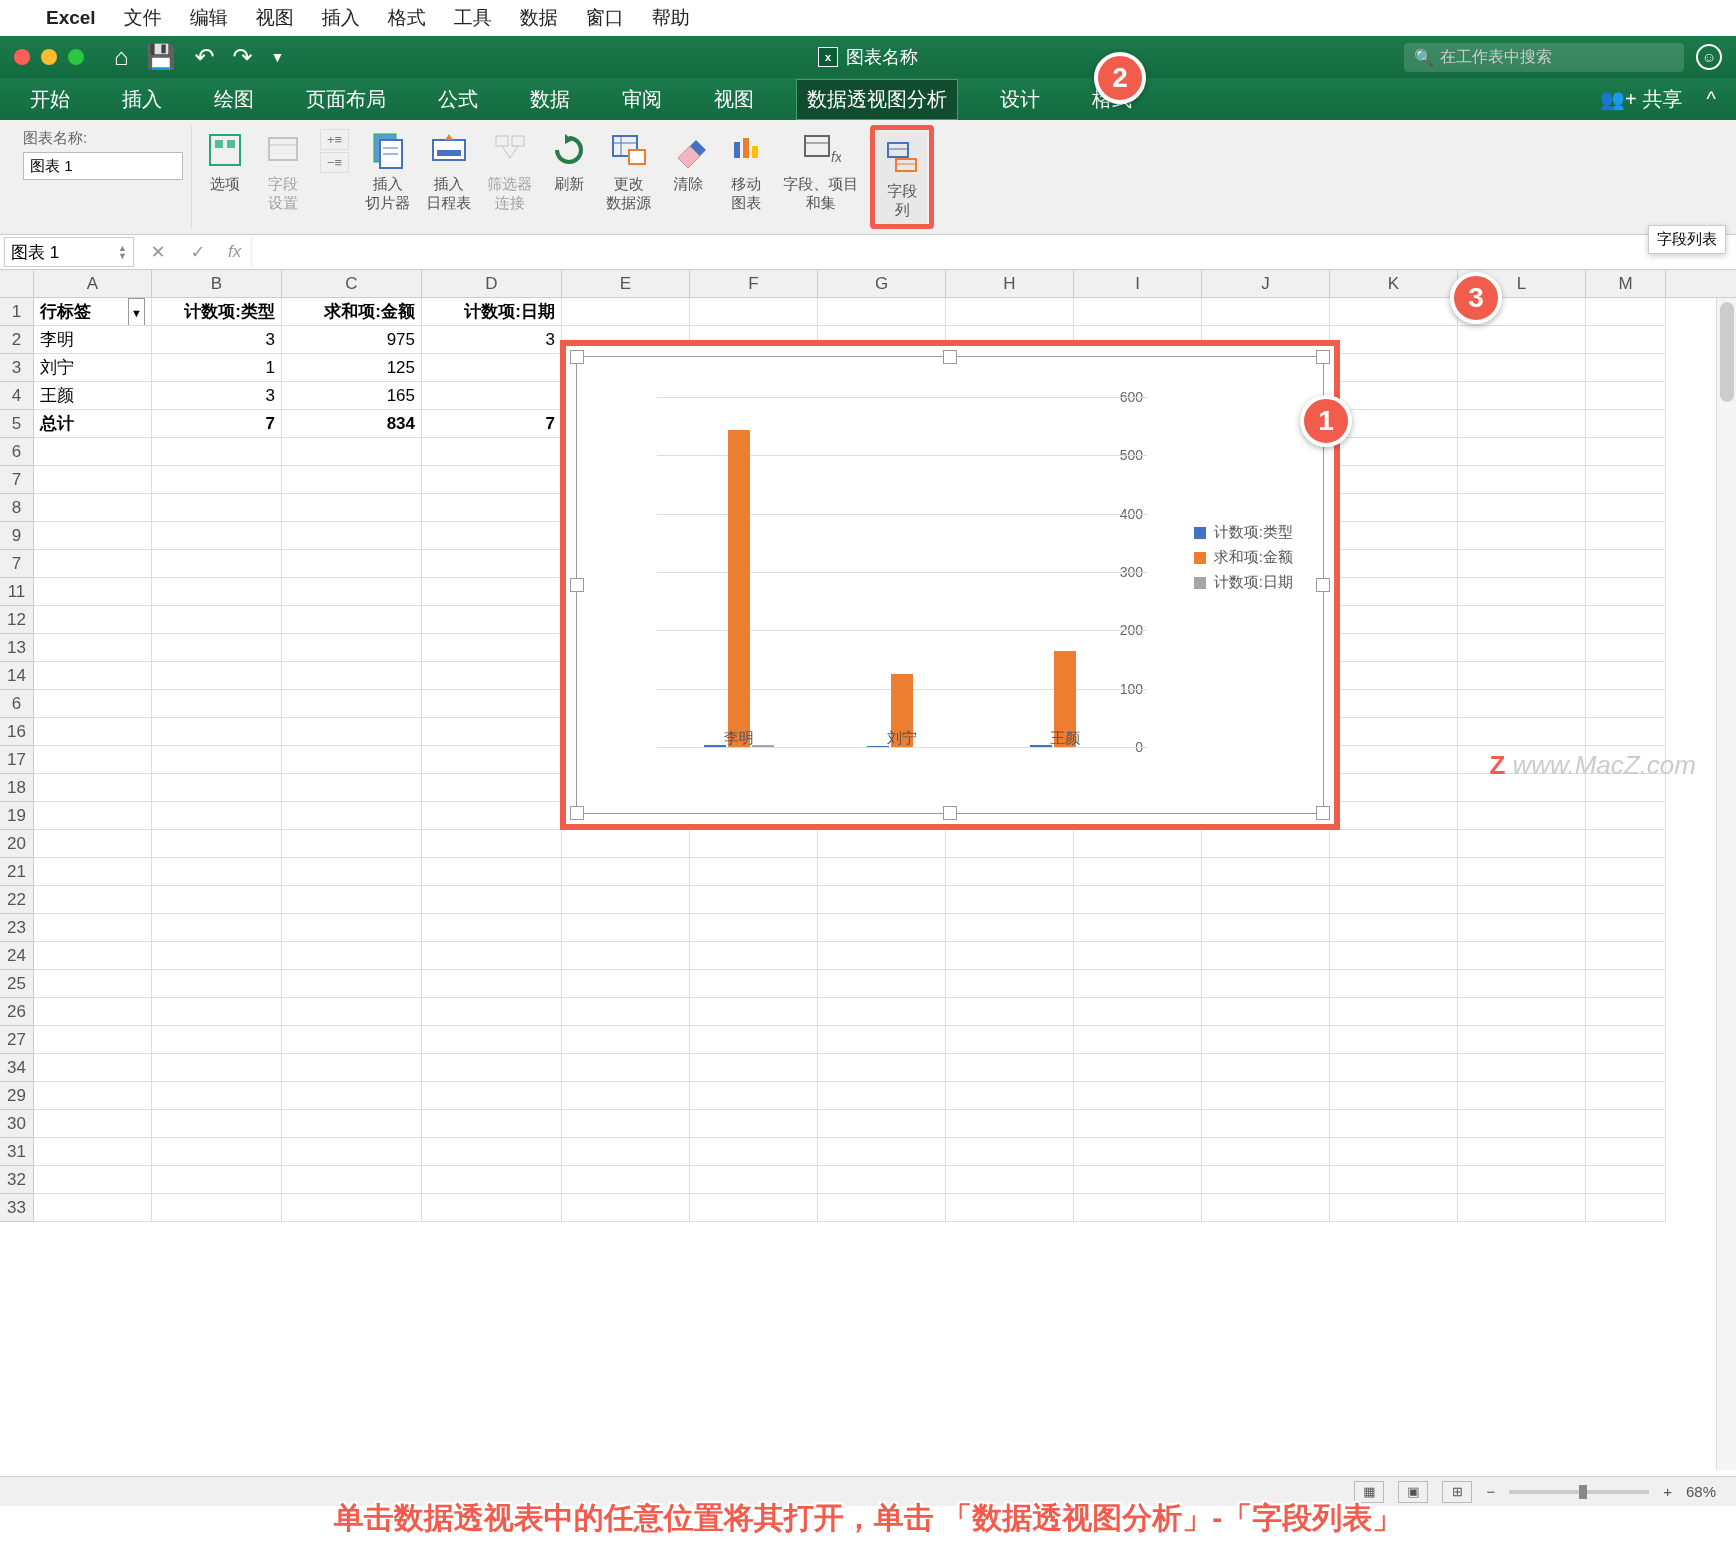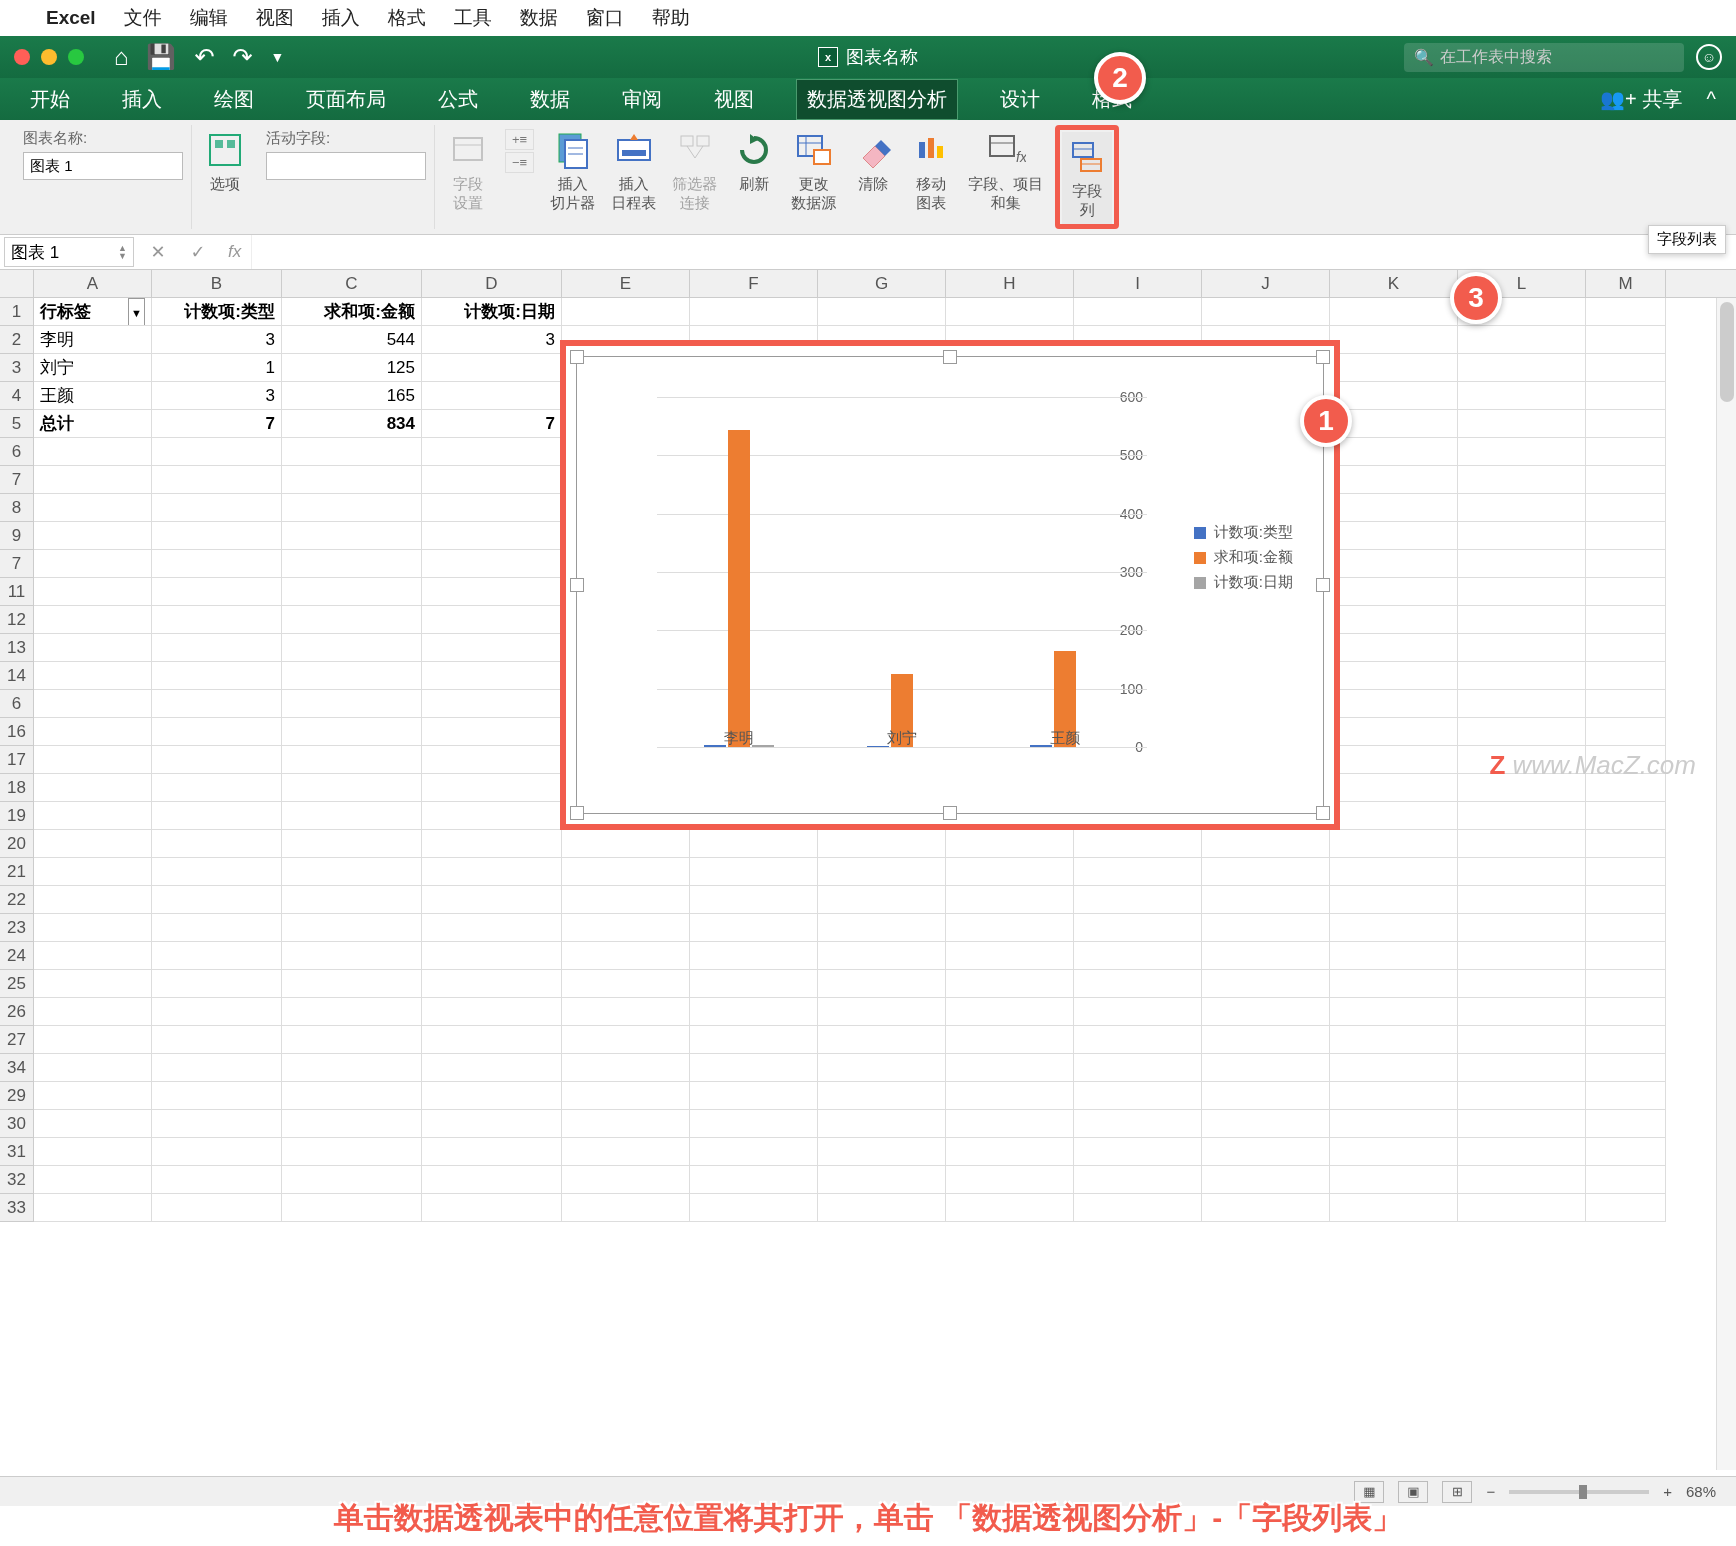--- a/index.html
+++ b/index.html
@@ -145,24 +145,20 @@
   <div class="rbtn">
     <div class="ricon">
         <svg viewBox="0 0 40 40">
           <rect x="5" y="5" width="30" height="30" fill="none" stroke="#2a7" stroke-width="2"></rect>
           <rect x="10" y="10" width="8" height="8" fill="#5b9"></rect>
           <rect x="22" y="10" width="8" height="8" fill="#5b9"></rect>
         </svg>
       </div>
     <span>选项</span>
   </div>
-  <div class="rgroup bordered" style="align-items:flex-start">
-    <div class="rlabel">活动字段:</div>
-    <input class="rinput" style="">
-  </div>
   <div class="rbtn" style="opacity:.5">
     <div class="ricon">
         <svg viewBox="0 0 40 40">
           <rect x="6" y="8" width="28" height="22" fill="none" stroke="#999" stroke-width="2"></rect>
           <line x1="6" y1="15" x2="34" y2="15" stroke="#999"></line>
         </svg>
       </div>
     <span style="white-space:pre-line;text-align:center">字段
 设置</span>
   </div>
@@ -352,21 +348,21 @@
         <div class="cell" style="width: 128px;"></div>
         <div class="cell" style="width: 128px;"></div>
         <div class="cell" style="width: 128px;"></div>
         <div class="cell" style="width: 128px;"></div>
         <div class="cell" style="width: 128px;"></div>
         <div class="cell" style="width: 80px;"></div>
       </div>
       <div class="row ">
         <div class="cell" style="width: 118px;">李明</div>
         <div class="cell num" style="width: 130px;">3</div>
-        <div class="cell num" style="width: 140px;">544</div>
+        <div class="cell num" style="width: 140px;">975</div>
         <div class="cell num" style="width: 140px;">3</div>
         <div class="cell" style="width: 128px;"></div>
         <div class="cell" style="width: 128px;"></div>
         <div class="cell" style="width: 128px;"></div>
         <div class="cell" style="width: 128px;"></div>
         <div class="cell" style="width: 128px;"></div>
         <div class="cell" style="width: 128px;"></div>
         <div class="cell" style="width: 128px;"></div>
         <div class="cell" style="width: 128px;"></div>
         <div class="cell" style="width: 80px;"></div>

